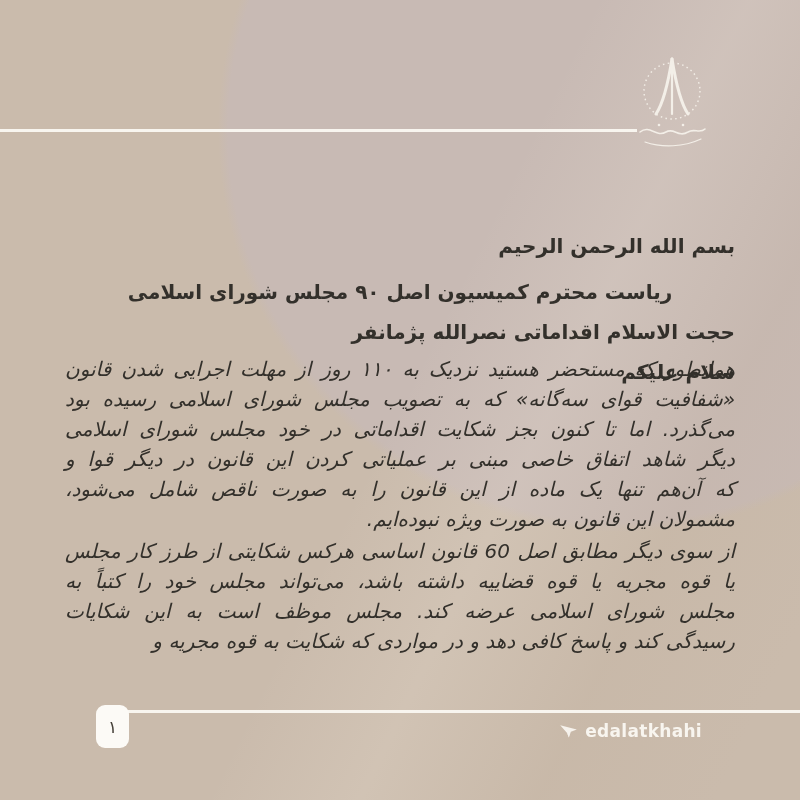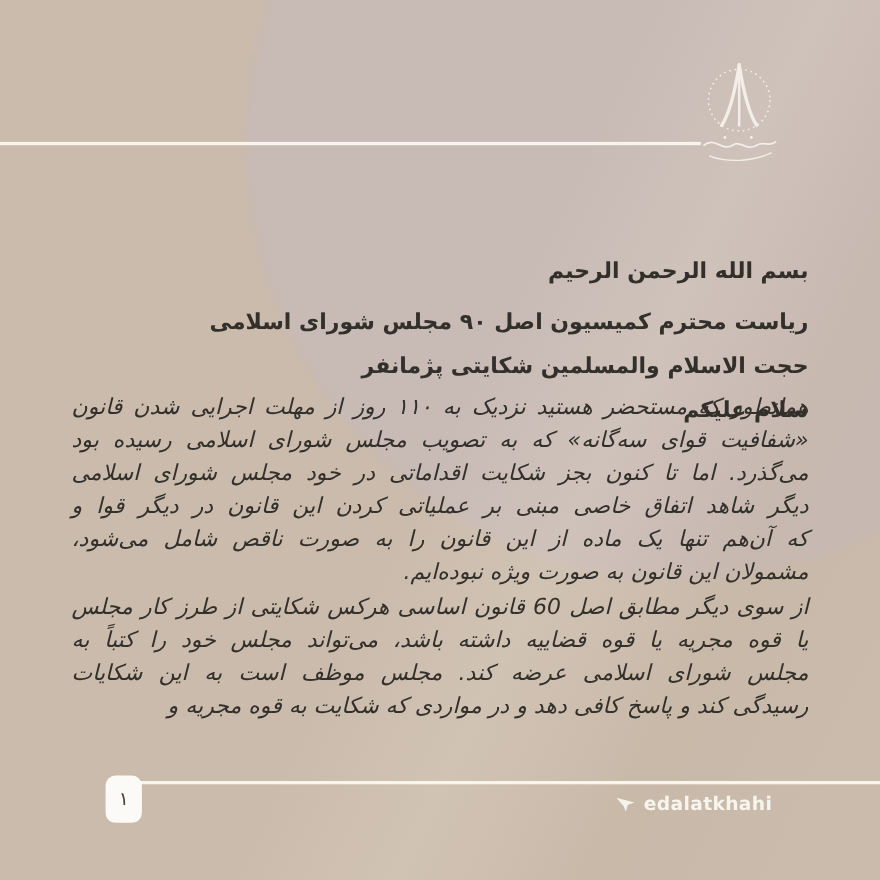--- a/index.html
+++ b/index.html
@@ -28,21 +28,21 @@
   .logo{position:absolute;left:612px;top:46px;width:120px;height:112px;opacity:.92;}
   .content{
     position:absolute;left:65px;right:65px;
     direction:rtl;color:var(--ink,#33302b);
   }
   .greeting-block{top:186px;margin-top:40px;}
   .h-line{
     font-size:20px;font-weight:bold;line-height:40px;
     text-align:right;white-space:nowrap;
   }
-  .h-line.sal-first{margin-top:6px;}
+  .h-line.sal-first{margin-top:6px;text-align:center;}
   .para{font-size:20px;}
   .para-1{top:354px;}
   .para-2{top:536px;}
   .jline{
     line-height:30px;text-align:justify;text-align-last:justify;
     font-weight:500;
     font-style:italic;
   }
   .jline.last{text-align:center;text-align-last:right;}
   .footer-divider{
@@ -86,21 +86,21 @@
     </g>
     <g fill="#f7f3ec">
       <circle cx="47" cy="79" r="1.3"></circle>
       <circle cx="71" cy="79" r="1.3"></circle>
     </g>
   </svg>
 
   <div class="content greeting-block" style="position:absolute;">
     <div class="h-line">بسم الله الرحمن الرحیم</div>
     <div class="h-line sal-first">ریاست محترم کمیسیون اصل ۹۰ مجلس شورای اسلامی</div>
-    <div class="h-line">حجت الاسلام والمسلمین شکایتی پژمانفر</div>
+    <div class="h-line">حجت الاسلام اقداماتی نصرالله پژمانفر</div>
     <div class="h-line">سلام علیکم</div>
   </div>
 
   <div class="content para para-1" style="position:absolute;">
     <div class="jline">همانطور که مستحضر هستید نزدیک به ۱۱۰ روز از مهلت اجرایی شدن قانون</div>
     <div class="jline">«شفافیت قوای سه‌گانه» که به تصویب مجلس شورای اسلامی رسیده بود</div>
     <div class="jline">می‌گذرد. اما تا کنون بجز شکایت اقداماتی در خود مجلس شورای اسلامی</div>
     <div class="jline">دیگر شاهد اتفاق خاصی مبنی بر عملیاتی کردن این قانون در دیگر قوا و</div>
     <div class="jline">که آن‌هم تنها یک ماده از این قانون را به صورت ناقص شامل می‌شود،</div>
     <div class="jline last">مشمولان این قانون به صورت ویژه نبوده‌ایم.</div>

